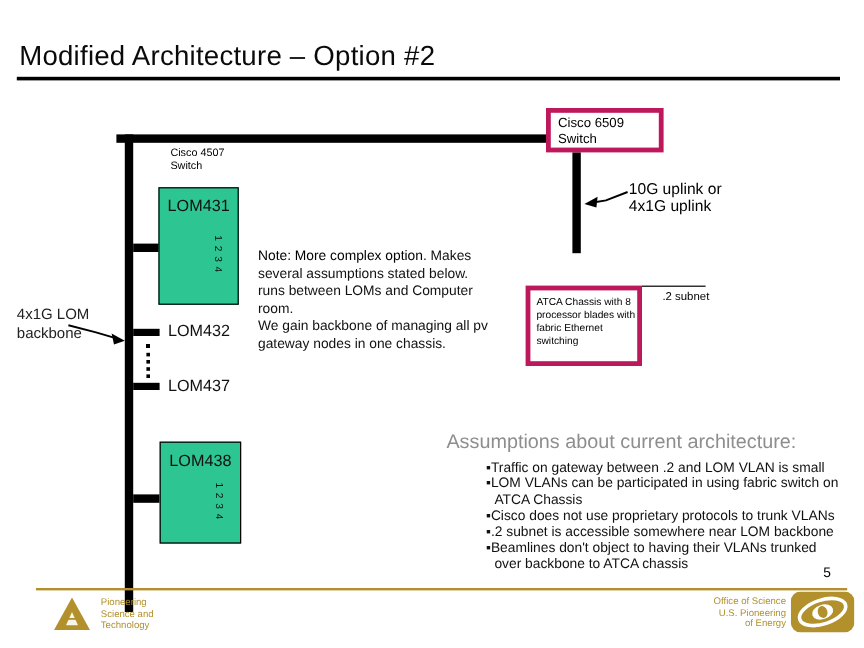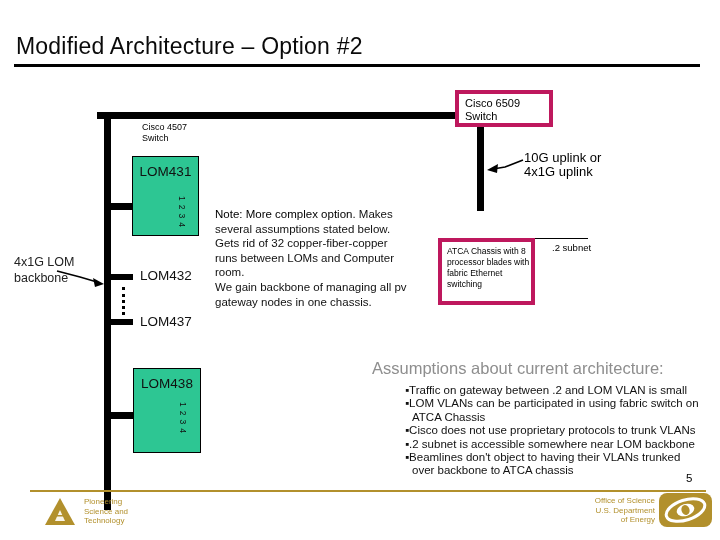--- a/index.html
+++ b/index.html
@@ -16,21 +16,21 @@
   
   .tline { background:#000; }
 
   
   .wbox { background:#fff; border:4px solid #be185d; box-sizing:border-box; }
   .cisco6509 { left:455px; top:90px; width:98px; height:37px; padding:3px 0 0 6px; font-size:11px; line-height:13px; }
   .atca { left:438px; top:211px; width:97px; height:67px; padding:4px 0 0 5px; font-size:8.5px; line-height:11px;margin-top:27px; }
 
   
   .lom-box { background:#2dc693; border:1px solid #000; box-sizing:border-box; }
-  .lom431 { left:132px; top:156px; width:67px; height:80px; }
+  .lom431 { left:132px; top:156px; width:67px; height:98px; }
   .lom438 { left:133px; top:368px; width:68px; height:85px; }
   .lom-box .lbl { display:block; text-align:center; margin-top:7px; font-size:13.5px; color:#111; }
   .lom-ports { position:absolute; left:54px; width:46px; font-size:8.5px; letter-spacing:4px; color:#111;
                transform:rotate(90deg); transform-origin:0 0; }
   .lom431 .lom-ports { top:39px; }
   .lom438 .lom-ports { top:33px; }
 
   
   .cisco4507 { left:142px; top:122px; width:58px; font-size:9px; line-height:11px; }
   .uplink { left:524px; top:151px; width:80px; font-size:13px; line-height:13.5px; }
@@ -91,21 +91,20 @@
 </div>
 <div class="abs lomtext lom432">LOM432</div>
 <div class="abs lomtext lom437">LOM437</div>
 
 <div class="abs uplink">10G uplink or 4x1G uplink</div>
 <div class="abs backbone">4x1G LOM backbone</div>
 
 <div class="abs note">
   <div><b>Note: More complex option</b><span>. Makes</span></div>
   <div>several assumptions stated below.</div>
-  <div>Gets rid of 32 copper-fiber-copper</div>
   <div>runs between LOMs and Computer</div>
   <div>room.</div>
   <div>We gain backbone of managing all pv</div>
   <div>gateway nodes in one chassis.</div>
 </div>
 
 <div class="abs assump-title">Assumptions about current architecture:</div>
 <div class="abs assump-list">
   <div class="assump-item"><span>▪</span><span>Traffic on gateway between .2 and LOM VLAN is small</span></div>
   <div class="assump-item"><span>▪</span><span>LOM VLANs can be participated in using fabric switch on ATCA Chassis</span></div>
@@ -122,21 +121,21 @@
   <polygon points="16,14 21,25 11,25" fill="#ffffff" opacity="0.9"></polygon>
   <rect x="10" y="19" width="12" height="1.5" fill="#b2902c"></rect>
 </svg>
 <div class="abs tagline">
   <div>Pioneering</div>
   <div>Science and</div>
   <div>Technology</div>
 </div>
 <div class="abs org">
   <div>Office of Science</div>
-  <div>U.S. Department</div>
+  <div>U.S. Pioneering</div>
   <div>of Energy</div>
 </div>
 <svg class="abs" style="left:659px;top:493px;" width="53" height="34" viewBox="0 0 53 34">
   <rect x="0" y="0" width="53" height="34" rx="8" fill="#b2902c"></rect>
   <g transform="rotate(-18 26.5 17)">
     <ellipse cx="26.5" cy="17" rx="20" ry="10" fill="none" stroke="#ffffff" stroke-width="3"></ellipse>
     <ellipse cx="26.5" cy="17" rx="9" ry="6" fill="#ffffff"></ellipse>
     <ellipse cx="26.5" cy="17" rx="4" ry="5" fill="#b2902c"></ellipse>
   </g>
 </svg>

